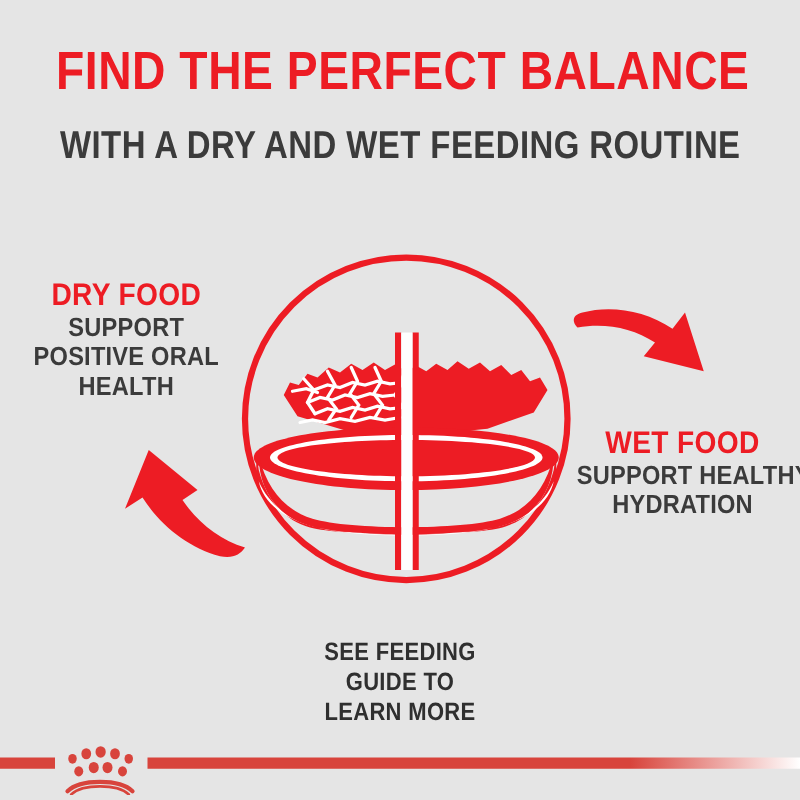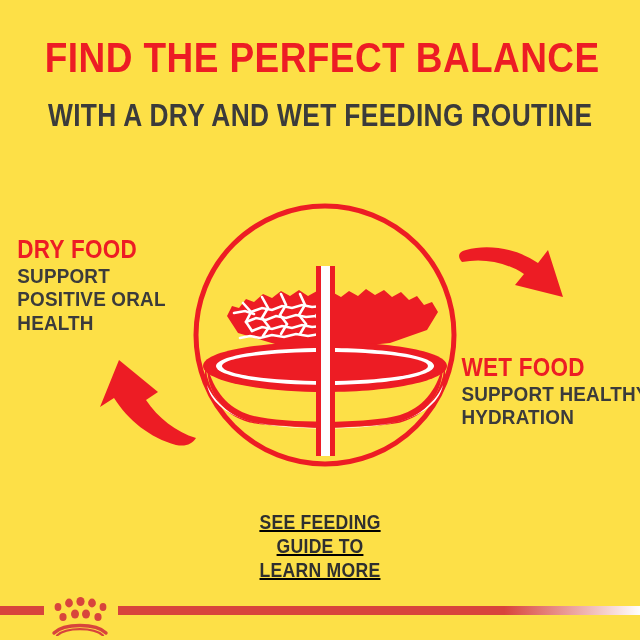--- a/index.html
+++ b/index.html
@@ -11,21 +11,21 @@
     width: 640px;
     height: 640px;
     background: #ffffff;
     font-family: "Liberation Sans", sans-serif;
     overflow: hidden;
   }
   #stage {
     position: relative;
     width: 640px;
     height: 640px;
-    background: #fde047;
+    background: #e5e5e5;
     overflow: hidden;
   }
 
   
   .headline {
     position: absolute;
     left: 0;
     top: 36px;
     width: 640px;
     text-align: center;
@@ -52,23 +52,22 @@
     letter-spacing: 0.4px;
     line-height: 1.0;
     transform: scaleX(0.85);
     transform-origin: center center;
     white-space: nowrap;
   }
 
   
   .side-block {
     position: absolute;
-    text-align: left;
+    text-align: center;
     line-height: 1.14;
-    margin-top: 13px;
   }
   .side-block .side-title {
     display: block;
     color: #ed1c24;
     font-family: "Liberation Sans Narrow", "Liberation Sans", sans-serif;
     font-weight: bold;
     font-size: 25px;
     letter-spacing: 0.3px;
     transform: scaleX(0.9);
     white-space: nowrap;
@@ -95,21 +94,20 @@
   }
 
   
   #caption {
     position: absolute;
     left: 170px;
     top: 510px;
     width: 300px;
     text-align: center;
     line-height: 1.2;
-    text-decoration: underline;
   }
   #caption span {
     display: block;
     color: #2f2f2f;
     font-family: "Liberation Sans Narrow", "Liberation Sans", sans-serif;
     font-weight: bold;
     font-size: 20px;
     letter-spacing: 0.3px;
     transform: scaleX(0.88);
     white-space: nowrap;

